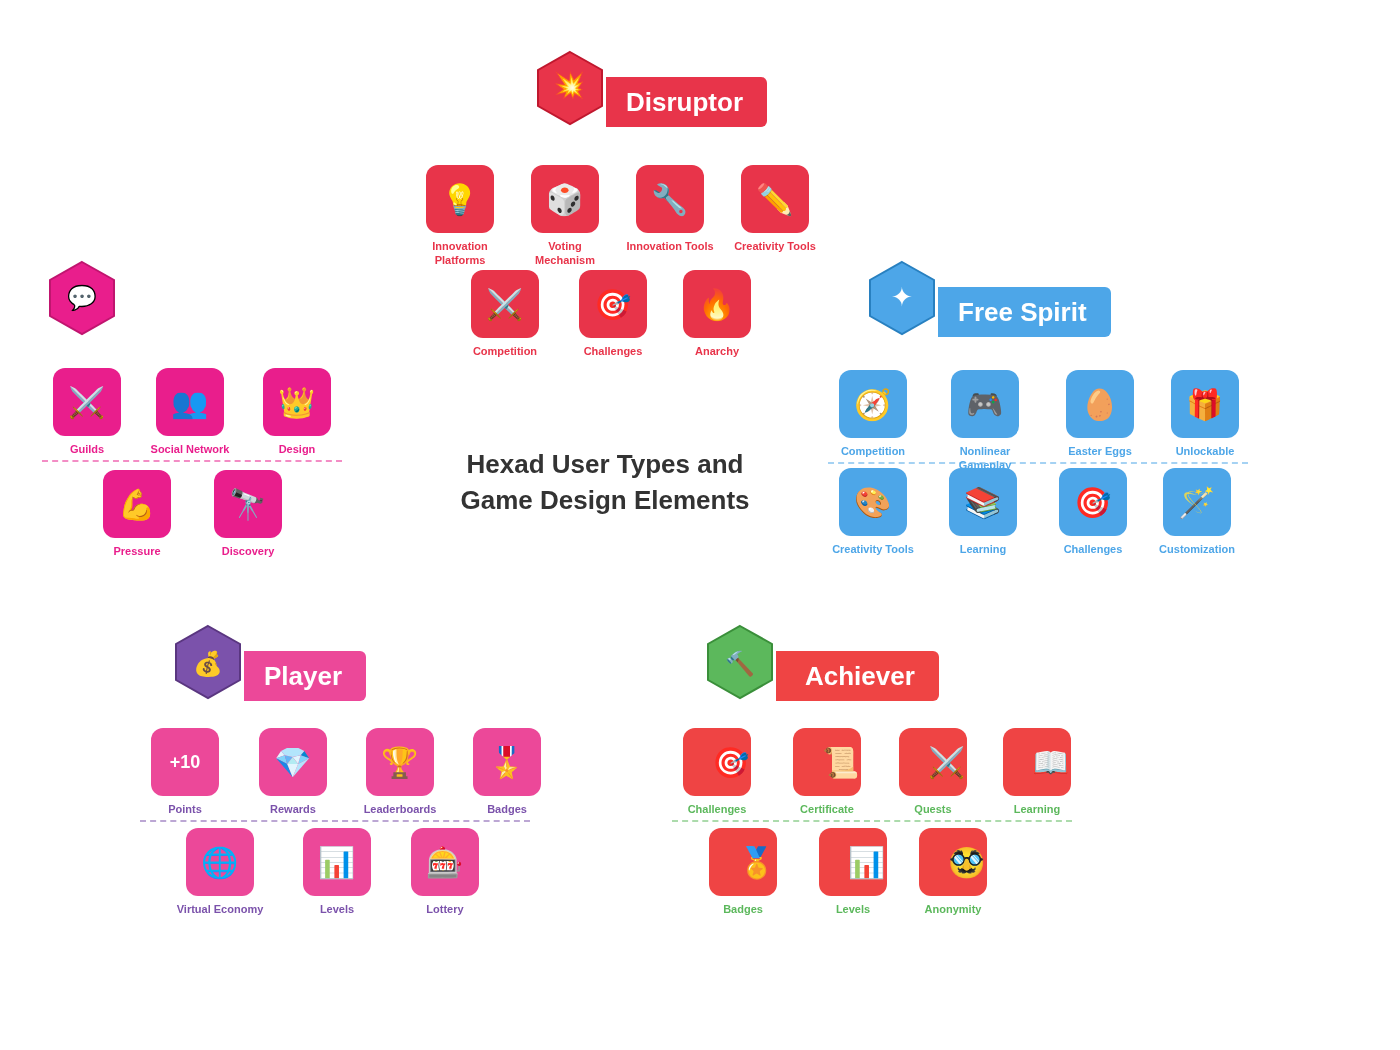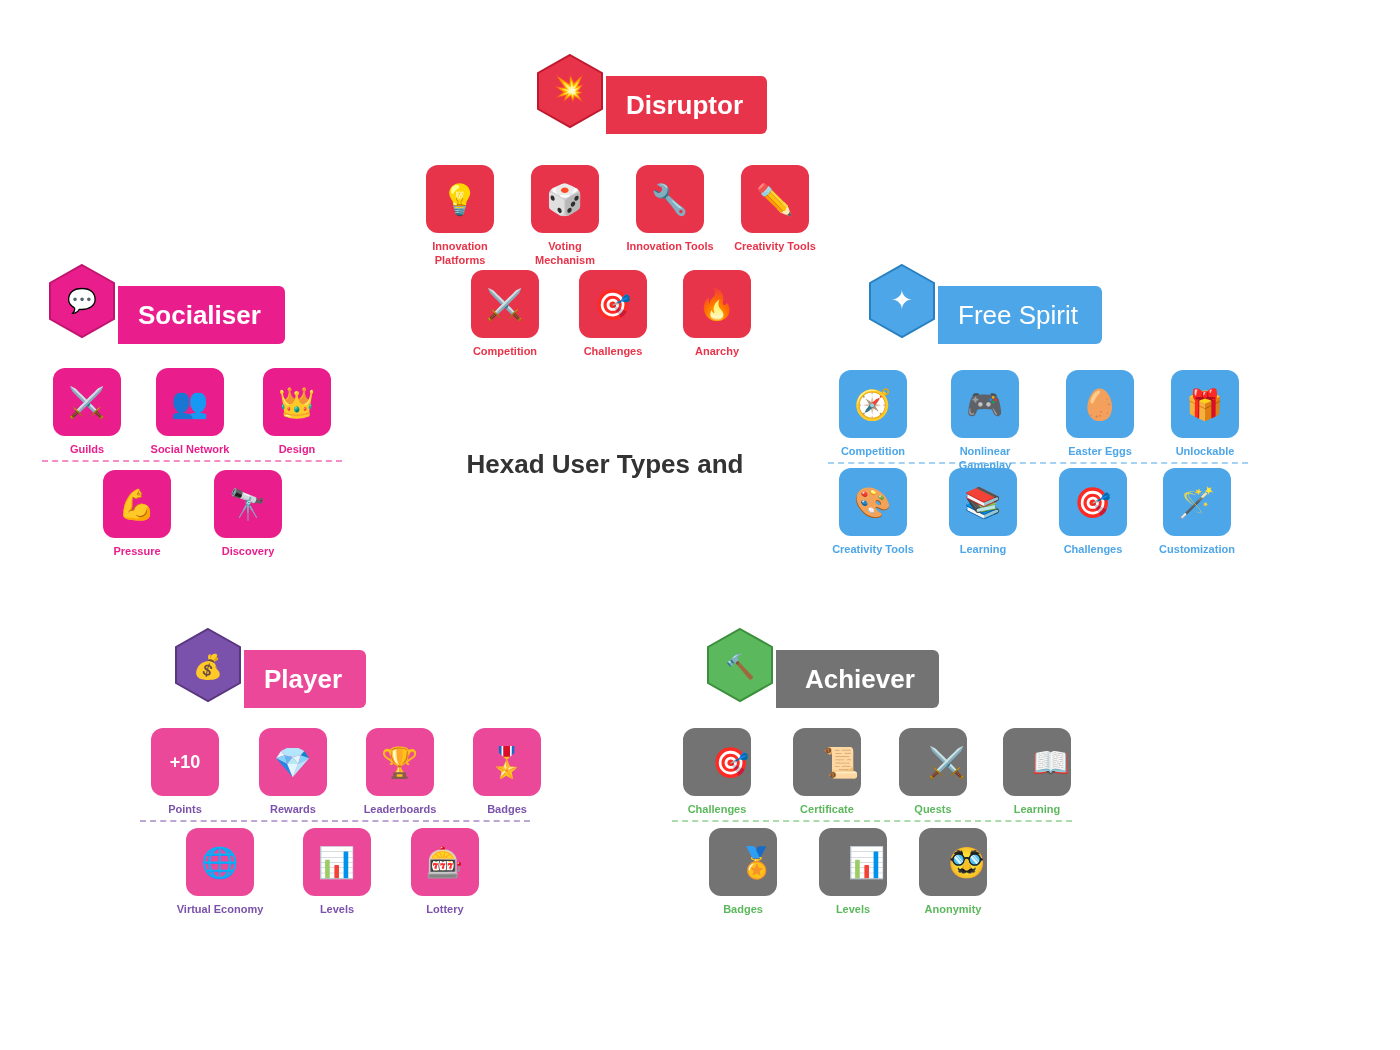--- a/index.html
+++ b/index.html
@@ -29,21 +29,21 @@
       width: 80px;
       height: 80px;
       flex-shrink: 0;
       z-index: 2;
     }
     .hex-shape {
       width: 80px;
       height: 80px;
     }
     .label-badge {
-      height: 58px;
+      height: 50px;
       border-radius: 0 6px 6px 0;
       display: flex;
       align-items: center;
       padding: 0 24px 0 20px;
       margin-left: -4px;
       font-size: 22px;
       font-weight: 800;
       color: #fff;
       white-space: nowrap;
       margin-top: 28px;
@@ -95,21 +95,21 @@
     
     .pink { color: #e91e8c; }
     .blue { color: #4da6e8; }
     .purple { color: #7b52ab; }
     .green { color: #5cb85c; }
     .red { color: #e8344a; }
 
     .bg-pink { background: #e91e8c; }
     .bg-blue { background: #4da6e8; }
     .bg-purple { background: #ec4899; }
-    .bg-green { background: #737373; padding-left: 29px; }
+    .bg-green { background: #ef4444; padding-left: 29px; }
     .bg-red { background: #e8344a; }
 
     .border-pink { border-color: #e91e8c; }
     .border-blue { border-color: #4da6e8; }
     .border-purple { border-color: #7b52ab; }
     .border-green { border-color: #5cb85c; }
   </style>
 </head>
 <body>
 
@@ -157,23 +157,20 @@
     <span class="icon-label red">Anarchy</span>
   </div>
 
   <div class="user-type" style="left:42px;top:258px;">
     <div class="hex-wrap">
       <svg class="hex-shape" viewBox="0 0 80 80">
         <polygon points="40,4 72,22 72,58 40,76 8,58 8,22" fill="#e91e8c" stroke="#c0156f" stroke-width="2"></polygon>
         <text x="40" y="48" text-anchor="middle" font-size="24" fill="white">💬</text>
       </svg>
     </div>
-    <div class="label-badge bg-pink" style="font-size:26px;font-weight:900;">
-      <span>Socialiser</span>
-    </div>
   </div>
 
   <div class="icon-group" style="left:42px;top:368px;">
     <div class="icon-tile bg-pink">⚔️</div>
     <span class="icon-label pink">Guilds</span>
   </div>
   <div class="icon-group" style="left:145px;top:368px;">
     <div class="icon-tile bg-pink">👥</div>
     <span class="icon-label pink">Social Network</span>
   </div>
@@ -193,21 +190,21 @@
     <span class="icon-label pink">Discovery</span>
   </div>
 
   <div class="user-type" style="left:862px;top:258px;">
     <div class="hex-wrap">
       <svg class="hex-shape" viewBox="0 0 80 80">
         <polygon points="40,4 72,22 72,58 40,76 8,58 8,22" fill="#4da6e8" stroke="#2880c0" stroke-width="2"></polygon>
         <text x="40" y="48" text-anchor="middle" font-size="26" fill="white">✦</text>
       </svg>
     </div>
-    <div class="label-badge bg-blue" style="font-size:26px;font-weight:400;">
+    <div class="label-badge bg-blue" style="font-size:26px;font-weight:700;">
       <span>Free Spirit</span>
     </div>
   </div>
 
   <div class="icon-group" style="left:828px;top:370px;">
     <div class="icon-tile bg-blue">🧭</div>
     <span class="icon-label blue">Competition</span>
   </div>
   <div class="icon-group" style="left:940px;top:370px;">
     <div class="icon-tile bg-blue">🎮</div>
@@ -236,20 +233,21 @@
     <div class="icon-tile bg-blue">🎯</div>
     <span class="icon-label blue">Challenges</span>
   </div>
   <div class="icon-group" style="left:1152px;top:468px;">
     <div class="icon-tile bg-blue">🪄</div>
     <span class="icon-label blue">Customization</span>
   </div>
 
   <div class="center-title" style="left:450px;top:446px;width:310px;">
     <div>Hexad User Types and</div>
+    <div>Game Design Elements</div>
   </div>
 
   <div class="user-type" style="left:168px;top:622px;">
     <div class="hex-wrap">
       <svg class="hex-shape" viewBox="0 0 80 80">
         <polygon points="40,4 72,22 72,58 40,76 8,58 8,22" fill="#7b52ab" stroke="#5a3680" stroke-width="2"></polygon>
         <text x="40" y="50" text-anchor="middle" font-size="24" fill="white">💰</text>
       </svg>
     </div>
     <div class="label-badge bg-purple" style="font-size:26px;font-weight:900;">

